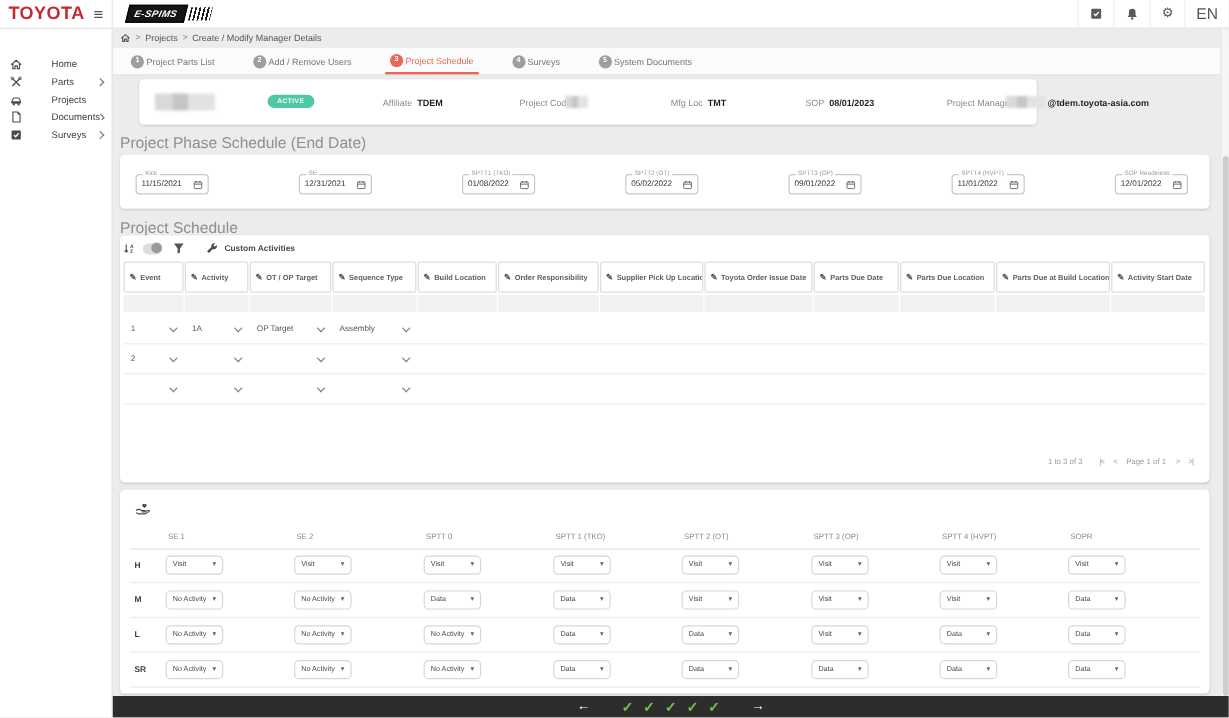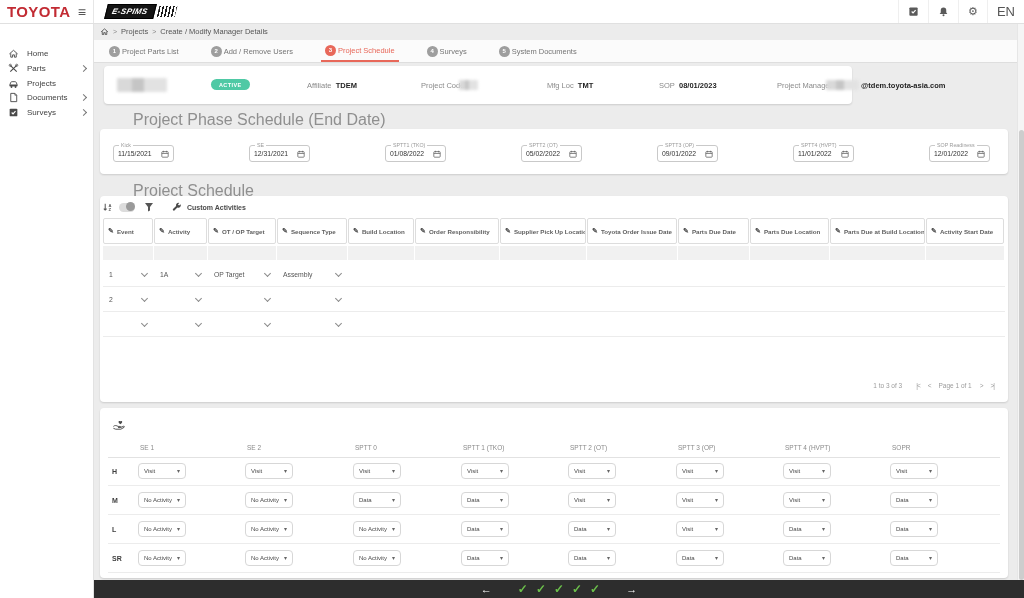--- a/index.html
+++ b/index.html
@@ -23,49 +23,49 @@
   .user-domain { font-size:7.5px; color:#444; }
   .redact { background:linear-gradient(90deg,#d9d9d9 0 30%,#c5c5c5 30% 55%,#e2e2e2 55% 100%); filter:blur(1.5px); border-radius:1px; }
   .r-user { width:52px; height:10px; }
   .chev { width:5px; height:5px; border-right:1.2px solid #777; border-bottom:1.2px solid #777; transform:rotate(45deg); margin-top:-2px; }
   .chev-right { transform:rotate(-45deg); margin-top:0; }
 
   
   .sidebar { position:absolute; left:0; top:24px; width:94px; height:574px; background:#fff; border-right:1px solid #e2e2e2; z-index:4; }
   .side-item { position:absolute; left:0; width:94px; height:13px; display:flex; align-items:center; padding:0 8px; cursor:pointer; color:#3f3f3f; }
   .side-item svg { flex:0 0 11px; }
-  .side-label { font-size:8px; margin-left:8px; flex:1; }
+  .side-label { font-size:8px; margin-left:24px; flex:1; }
 
   
   .main-bg { position:absolute; left:94px; top:24px; width:930px; height:556px; background:#ececec; }
   .breadcrumb { position:absolute; left:100px; top:27px; display:flex; align-items:center; gap:4px; font-size:7.5px; color:#555; }
   .bc-sep { color:#888; font-size:7px; }
   .bc-link { cursor:pointer; }
 
   .tabsbar { position:absolute; left:94px; top:40px; width:930px; height:23px; background:#fbfbfb; border-bottom:1px solid #dedede; display:flex; align-items:stretch; padding-left:11px; }
   .tab { display:flex; align-items:center; gap:2px; margin-right:24px; cursor:pointer; padding:0 4px; }
   .tab-circle { width:11px; height:11px; border-radius:50%; background:#9e9e9e; color:#fff; font-size:6px; font-weight:bold; display:flex; align-items:center; justify-content:center; }
   .tab-label { font-size:7.5px; color:#757575; }
   .tab.active { border-bottom:2px solid #e8685a; }
   .tab.active .tab-circle { background:#e8685a; }
   .tab.active .tab-label { color:#e8685a; }
 
   .card { position:absolute; background:#fff; border-radius:4px; box-shadow:0 1px 2px rgba(0,0,0,.14); }
 
   
-  .info-card { left:104px; top:66px; width:748px; height:38px; }
+  .info-card { left:116px; top:66px; width:748px; height:38px; }
   .info-item { position:absolute; top:15px; font-size:7.5px; color:#8a8a8a; white-space:nowrap; }
   .info-val { color:#1f1f1f; font-weight:bold; }
   .r-name { position:absolute; left:13px; top:12px; width:50px; height:14px; }
   .pill { position:absolute; left:107px; top:13px; background:#4fc9a5; color:#fff; font-size:5.5px; font-weight:bold; letter-spacing:.4px; padding:2.5px 8px; border-radius:7px; }
   .r-code { position:absolute; left:355px; top:14px; width:19px; height:10px; }
   .r-pm { position:absolute; left:722px; top:14px; width:33px; height:10px; }
 
   
-  .section-title { position:absolute; font-size:16px; color:#8f8f8f;margin-left:33px; }
+  .section-title { position:absolute; font-size:13px; color:#8f8f8f; }
   .phase-card { left:100px; top:129px; width:908px; height:45px; }
   .pfield { position:absolute; top:16px; width:61px; height:17px; border:1px solid #c9c9c9; border-radius:3px; background:#fff; display:flex; align-items:center; justify-content:space-between; padding:0 4px; cursor:pointer; }
   .pfield-label { position:absolute; top:-4px; left:5px; background:#fff; padding:0 2px; font-size:5.3px; color:#9a9a9a; white-space:nowrap; }
   .pfield-val { font-size:6.8px; color:#333; }
 
   
   .sched-card { left:100px; top:196px; width:908px; height:206px; }
   .toolbar { position:absolute; left:2px; top:4px; height:14px; display:flex; align-items:center; }
   .toggle { width:16px; height:9px; border-radius:5px; background:#dcdcdc; position:relative; margin:0 9px 0 6px; cursor:pointer; }
   .toggle-knob { position:absolute; right:0; top:-0.5px; width:9px; height:9px; border-radius:50%; background:#9a9a9a; }

